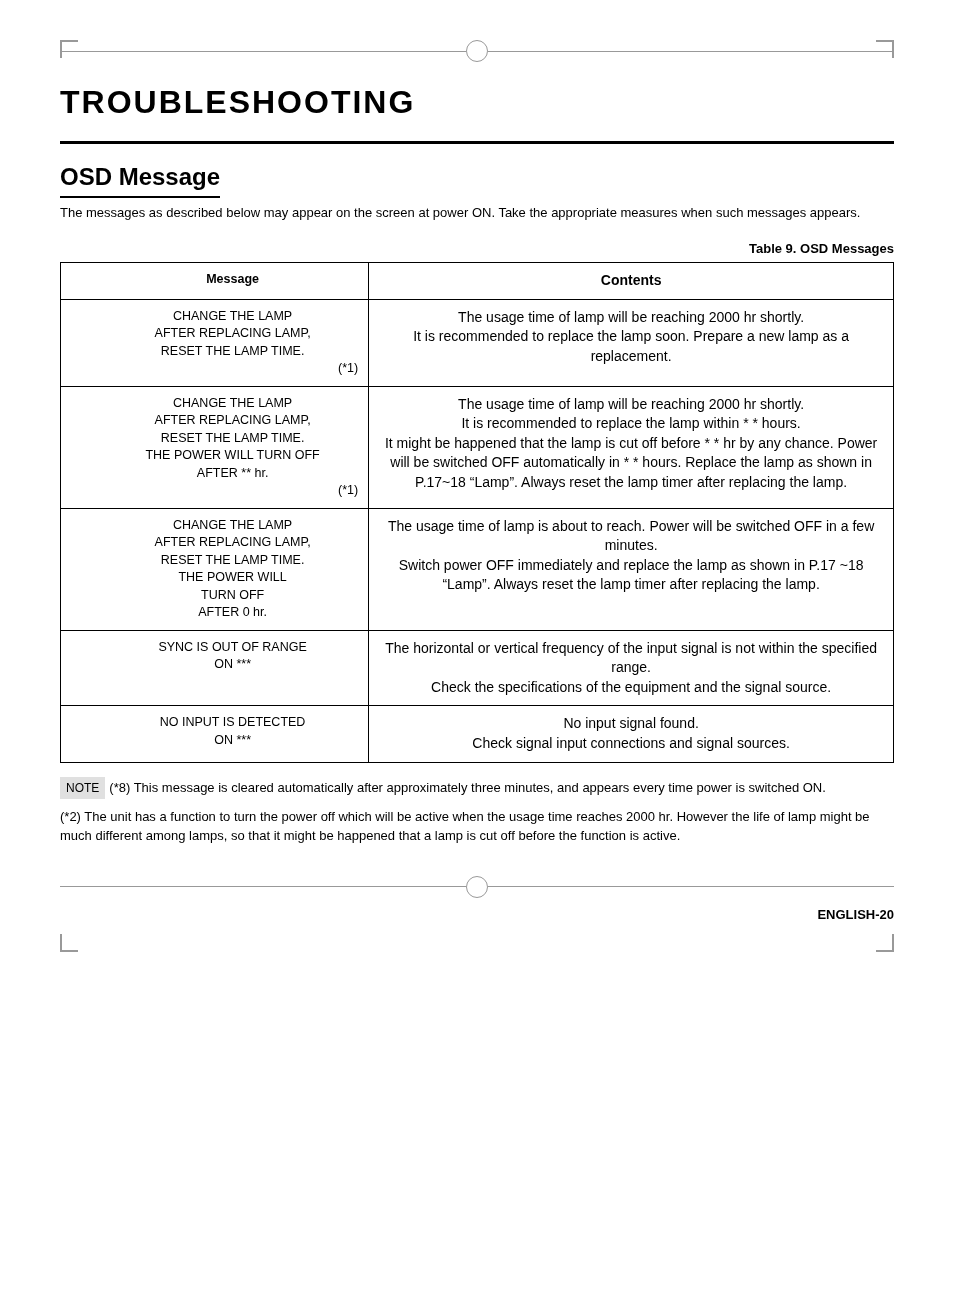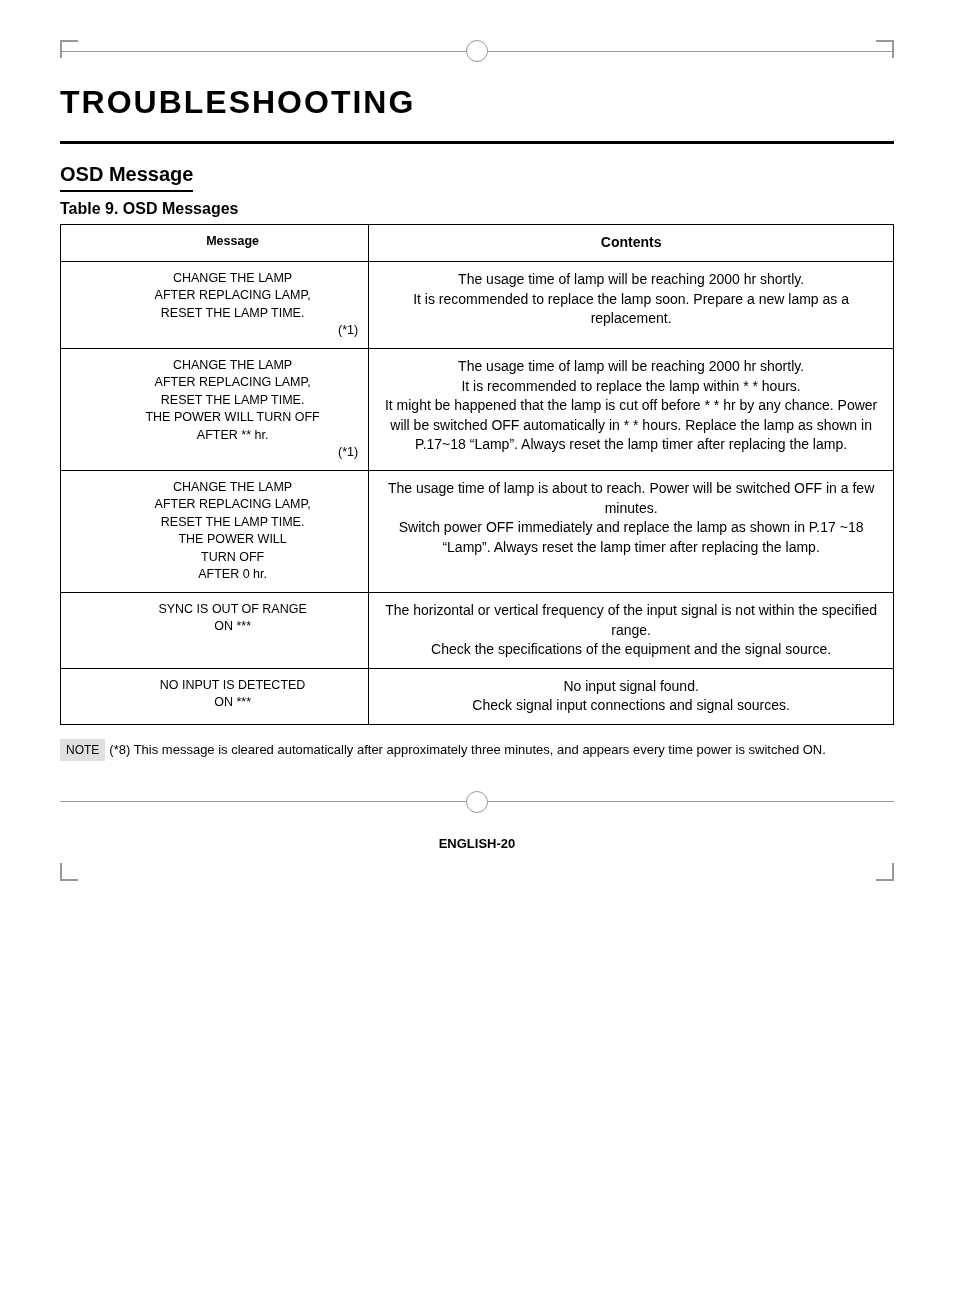--- a/index.html
+++ b/index.html
@@ -51,37 +51,38 @@
     h1.main-title {
       font-size: 32px;
       font-weight: 900;
       font-family: Arial Black, Arial, sans-serif;
       letter-spacing: 2px;
       margin-bottom: 6px;
       border-bottom: 3px solid #000;
       padding-bottom: 16px;
     }
     h2.section-title {
-      font-size: 20px;
+      font-size: 24px;
       font-weight: 900;
       font-family: Arial Black, Arial, sans-serif;
       border-bottom: 2px solid #000;
       display: inline-block;
       padding-bottom: 2px;
       margin-bottom: 6px;
       margin-top: 10px;
     }
     .intro-text {
       font-size: 13px;
       margin-bottom: 18px;
     }
     .table-title {
-      font-size: 16px;
+      font-size: 13px;
       font-weight: bold;
       margin-bottom: 4px;
+      text-align: right;
     }
     table {
       width: 100%;
       border-collapse: collapse;
       margin-bottom: 14px;
     }
     table th, table td {
       border: 1px solid #000;
       padding: 8px 10px;
       vertical-align: top;
@@ -150,20 +151,21 @@
   </div>
 
   <br>
 
   
   <h1 class="main-title">TROUBLESHOOTING</h1>
 
   
   <h2 class="section-title">OSD Message</h2>
 
+  <p class="intro-text">The messages as described below may appear on the screen at power ON. Take the appropriate measures when such messages appears.</p>
 
   
   <p class="table-title">Table 9. OSD Messages</p>
 
   
   <table>
     <thead>
       <tr>
         <th class="msg-cell">Message</th>
         <th class="content-cell">Contents</th>
@@ -190,30 +192,31 @@
           <td class="msg-cell">NO INPUT IS DETECTED<br>ON ***</td>
           <td class="content-cell">No input signal found.<br>Check signal input connections and signal sources.</td>
         </tr>
       </tbody>
   </table>
 
   
   <p class="note-paragraph">
     <span class="note-box">NOTE</span><span>(*8) This message is cleared automatically after approximately three minutes, and appears every time power is switched ON.</span>
   </p>
+  <p class="note-paragraph">(*2) The unit has a function to turn the power off which will be active when the usage time reaches 2000 hr.  However the life of lamp might be much different among lamps, so that it might be happened that a lamp is cut off before the function is active.</p>
 
   
   <div class="bottom-divider">
     <div class="line"></div>
     <div class="circle-mark"></div>
     <div class="line"></div>
   </div>
 
   
-  <div style="text-align:center; margin-top:22px;">
+  <div style="text-align:right; margin-top:8px;">
     <span class="footer-text">ENGLISH-20</span>
   </div>
 
   
   <div style="display:flex; justify-content:space-between; margin-top:10px;">
     <div class="corner-bl" style="position:relative;"></div>
     <div class="corner-br" style="position:relative;"></div>
   </div>
 </div>
 

